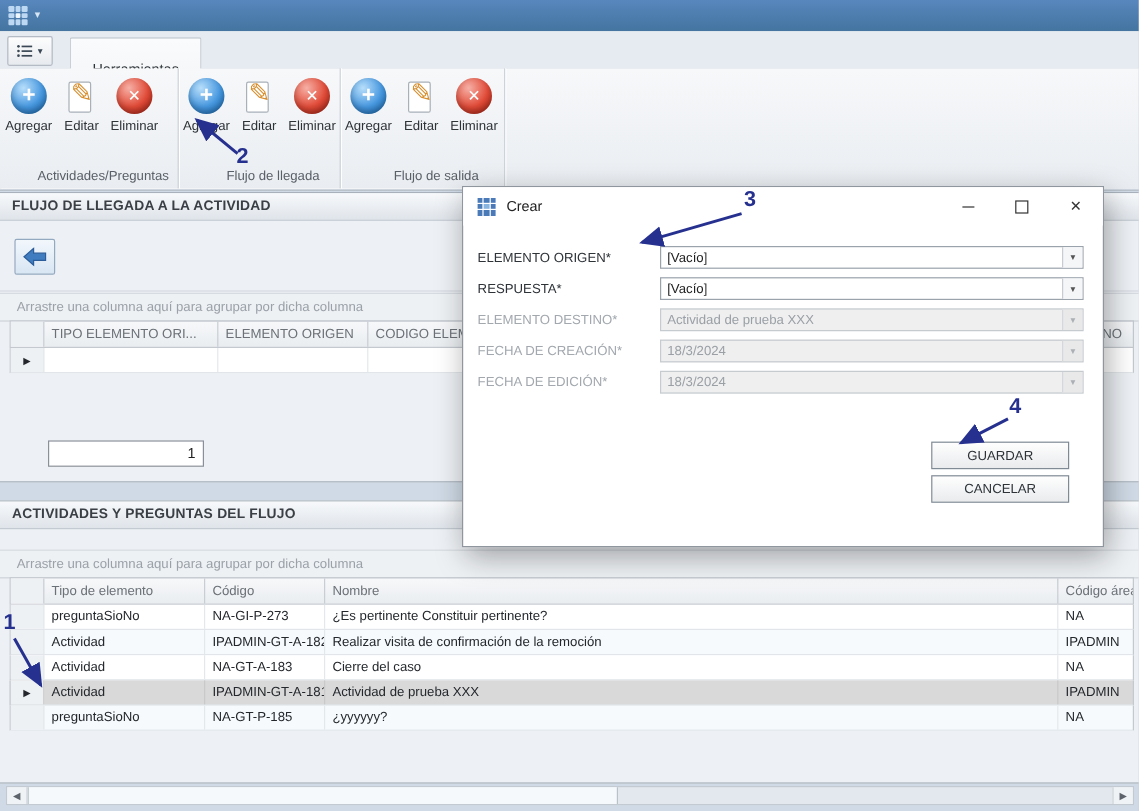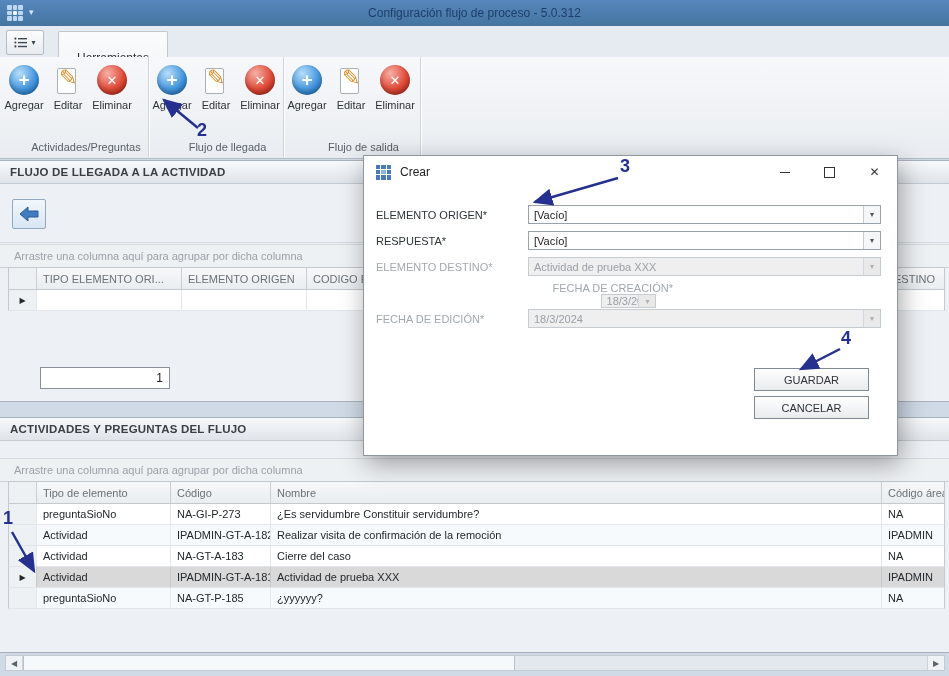--- a/index.html
+++ b/index.html
@@ -67,41 +67,41 @@
   .p2 .countbox{top:202px;}
 
   
   .hscroll{position:absolute;left:5px;top:655px;width:940px;height:16px;background:#e3e8ee;border:1px solid #c3cad1;display:flex;box-sizing:border-box;}
   .hs-btn{width:16px;height:100%;display:flex;align-items:center;justify-content:center;color:#5c636b;font-size:8px;background:#f0f3f6;cursor:pointer;}
   .hs-left{border-right:1px solid #cdd3d9;}
   .hs-right{border-left:1px solid #cdd3d9;margin-left:auto;}
   .hs-thumb{width:490px;background:#f6f9fc;border-left:1px solid #b9c2cb;border-right:1px solid #b9c2cb;cursor:grab;}
 
   
-  .dialog{position:absolute;left:363px;top:155px;width:535px;height:301px;background:#fff;border:1px solid #8f969e;box-shadow:3px 8px 24px rgba(0,0,0,.35);z-index:20;box-sizing:border-box;}
+  .dialog{position:absolute;left:385px;top:155px;width:535px;height:301px;background:#fff;border:1px solid #8f969e;box-shadow:3px 8px 24px rgba(0,0,0,.35);z-index:20;box-sizing:border-box;}
   .dlg-titlebar{position:absolute;left:0;top:0;right:0;height:32px;background:#fff;display:flex;align-items:center;}
   .dlg-icon{margin-left:12px;width:15px;height:15px;display:grid;grid-template-columns:repeat(3,1fr);grid-template-rows:repeat(3,1fr);gap:1px;}
   .dlg-icon i{background:#4a7ab8;}
   .dlg-icon i:nth-child(5){background:#8ab4e0;}
   .dlg-title{margin-left:9px;font-size:12px;color:#222;}
   .dlg-btns{margin-left:auto;display:flex;height:100%;}
   .dlg-btn{width:45px;height:100%;display:flex;align-items:center;justify-content:center;color:#333;cursor:pointer;}
   .glyph-min{width:10px;height:1px;background:#333;}
   .glyph-max{width:9px;height:9px;border:1px solid #333;}
   .glyph-close{font-size:12px;}
   .fieldrow{position:absolute;left:12px;right:16px;height:21px;display:flex;align-items:center;}
   .flabel{width:152px;font-size:11px;color:#2e3338;flex:none;}
   .fbox{flex:1;height:19px;border:1px solid #9aa2ab;background:#fff;display:flex;align-items:center;position:relative;box-sizing:border-box;}
   .fbox .val{padding-left:5px;font-size:11px;color:#222;white-space:nowrap;overflow:hidden;}
   .fbox .dd{position:absolute;right:0;top:0;bottom:0;width:16px;border-left:1px solid #c6ccd2;background:#f4f6f8;display:flex;align-items:center;justify-content:center;color:#555;font-size:8px;}
   .fieldrow.disabled .flabel{color:#a2a8ae;}
   .fieldrow.disabled .fbox{background:#efefef;border-color:#c6cbd0;}
   .fieldrow.disabled .fbox .val{color:#9aa0a6;}
   .fieldrow.disabled .fbox .dd{background:#e9e9e9;color:#aab0b6;border-left-color:#d4d8dc;}
-  .fr0{top:48px;} .fr1{top:74px;} .fr2{top:100px;} .fr3{top:126px;flex-direction:column;} .fr4{top:152px;}
+  .fr0{top:48px;} .fr1{top:74px;} .fr2{top:100px;} .fr3{top:126px;} .fr4{top:152px;}
   .dlg-button{position:absolute;left:390px;width:115px;height:23px;border:1px solid #7f8a95;background:linear-gradient(#fefefe,#e9ebed);display:flex;align-items:center;justify-content:center;font-size:11px;color:#2e3338;cursor:pointer;box-sizing:border-box;}
   .btn-save{top:212px;}
   .btn-cancel{top:240px;}
 
   
   .anno-num{position:absolute;z-index:30;color:#26318f;font-size:18px;font-weight:bold;pointer-events:none;}
   #anno-svg{position:absolute;left:0;top:0;width:949px;height:676px;z-index:30;pointer-events:none;}
 </style>
 </head>
 <body>
@@ -114,21 +114,20 @@
         <i></i>
         <i></i>
         <i></i>
         <i></i>
         <i></i>
         <i></i>
         <i></i>
         <i></i>
     </div>
     <span class="ticaret">▾</span>
-    <div class="title-text">Configuración flujo de proceso - 5.0.312</div>
   </div>
 
   <div class="tabstrip">
     <div class="appmenu">
       <svg width="13" height="11" viewBox="0 0 13 11">
         <circle cx="1.4" cy="1.6" r="1.1" fill="#3a4754"></circle>
           <rect x="4" y="1" width="9" height="1.4" fill="#3a4754"></rect>
         <circle cx="1.4" cy="5.5" r="1.1" fill="#3a4754"></circle>
           <rect x="4" y="4.9" width="9" height="1.4" fill="#3a4754"></rect>
         <circle cx="1.4" cy="9.4" r="1.1" fill="#3a4754"></circle>
@@ -251,21 +250,21 @@
       <div class="cell w-tipo">Tipo de elemento</div>
       <div class="cell w-cod">Código</div>
       <div class="cell w-nom">Nombre</div>
       <div class="cell w-area">Código área</div>
     </div>
 
     <div class="grow" style="top:86px;">
       <div class="cell ind"></div>
       <div class="cell w-tipo">preguntaSioNo</div>
       <div class="cell w-cod">NA-GI-P-273</div>
-      <div class="cell w-nom">¿Es servidumbre Constituir servidumbre?</div>
+      <div class="cell w-nom">¿Es pertinente Constituir pertinente?</div>
       <div class="cell w-area">NA</div>
     </div>
     <div class="grow alt" style="top:107px;">
       <div class="cell ind"></div>
       <div class="cell w-tipo">Actividad</div>
       <div class="cell w-cod">IPADMIN-GT-A-182</div>
       <div class="cell w-nom">Realizar visita de confirmación de la remoción</div>
       <div class="cell w-area">IPADMIN</div>
     </div>
     <div class="grow" style="top:128px;">

